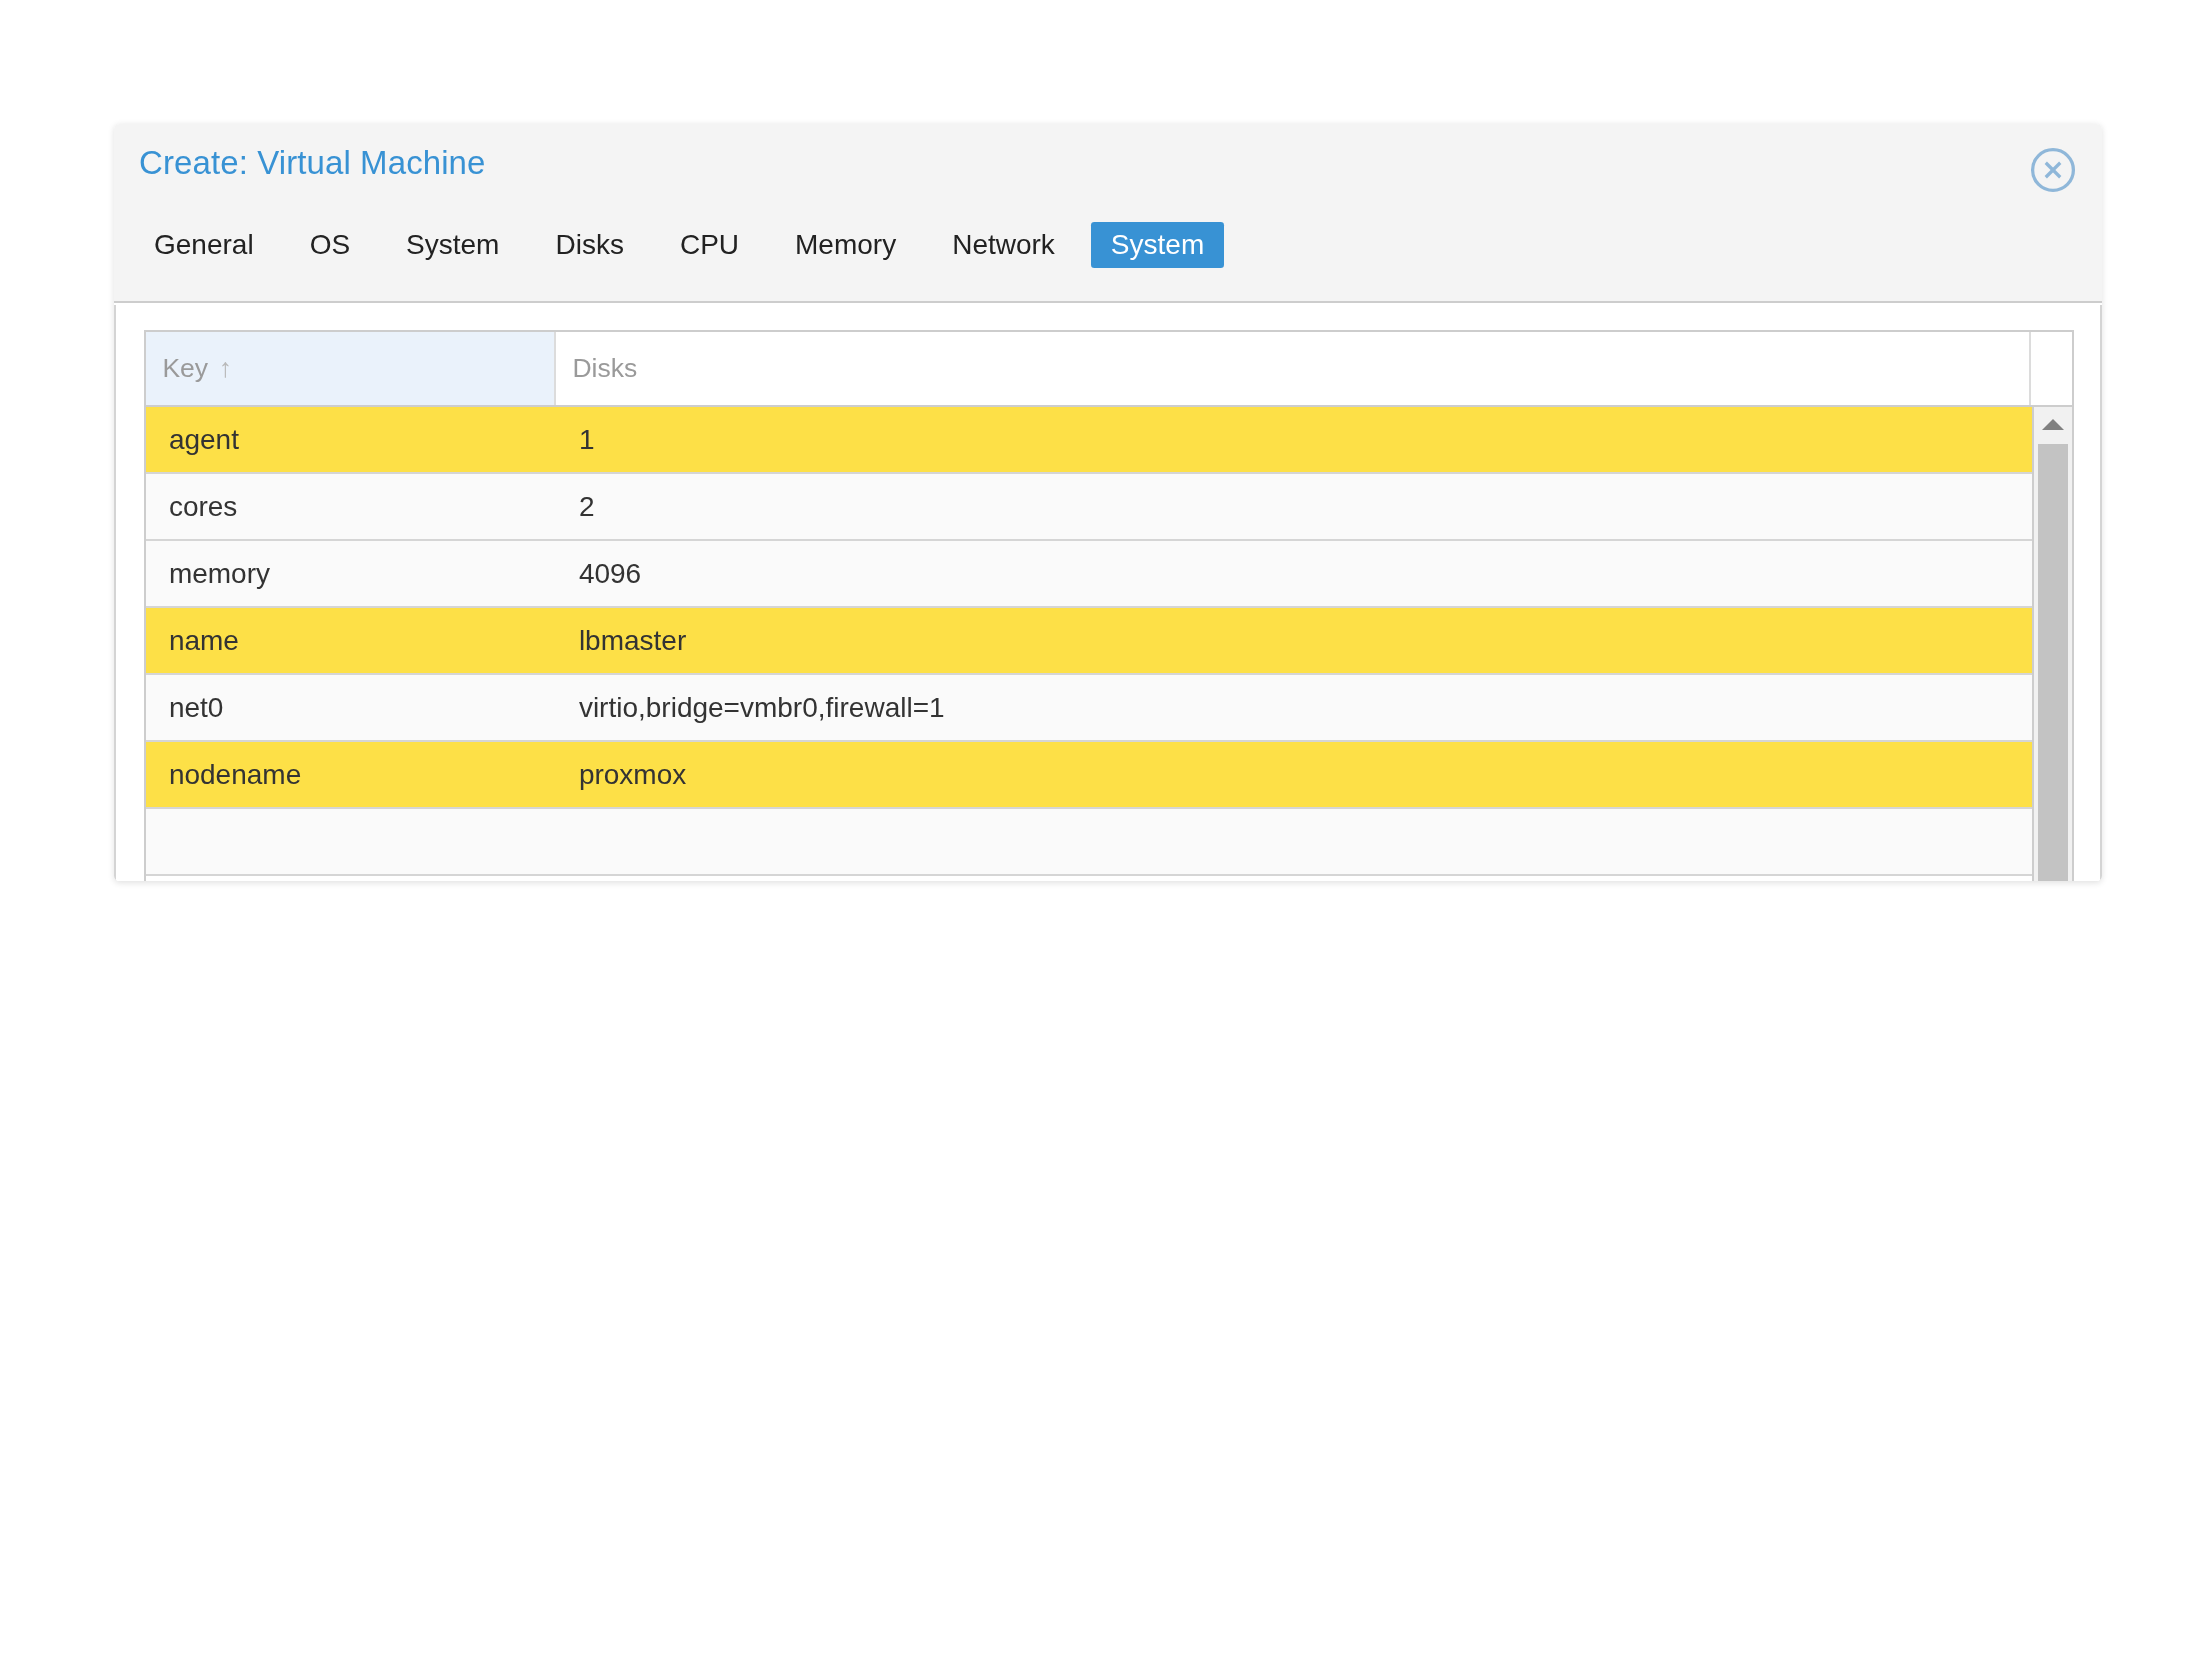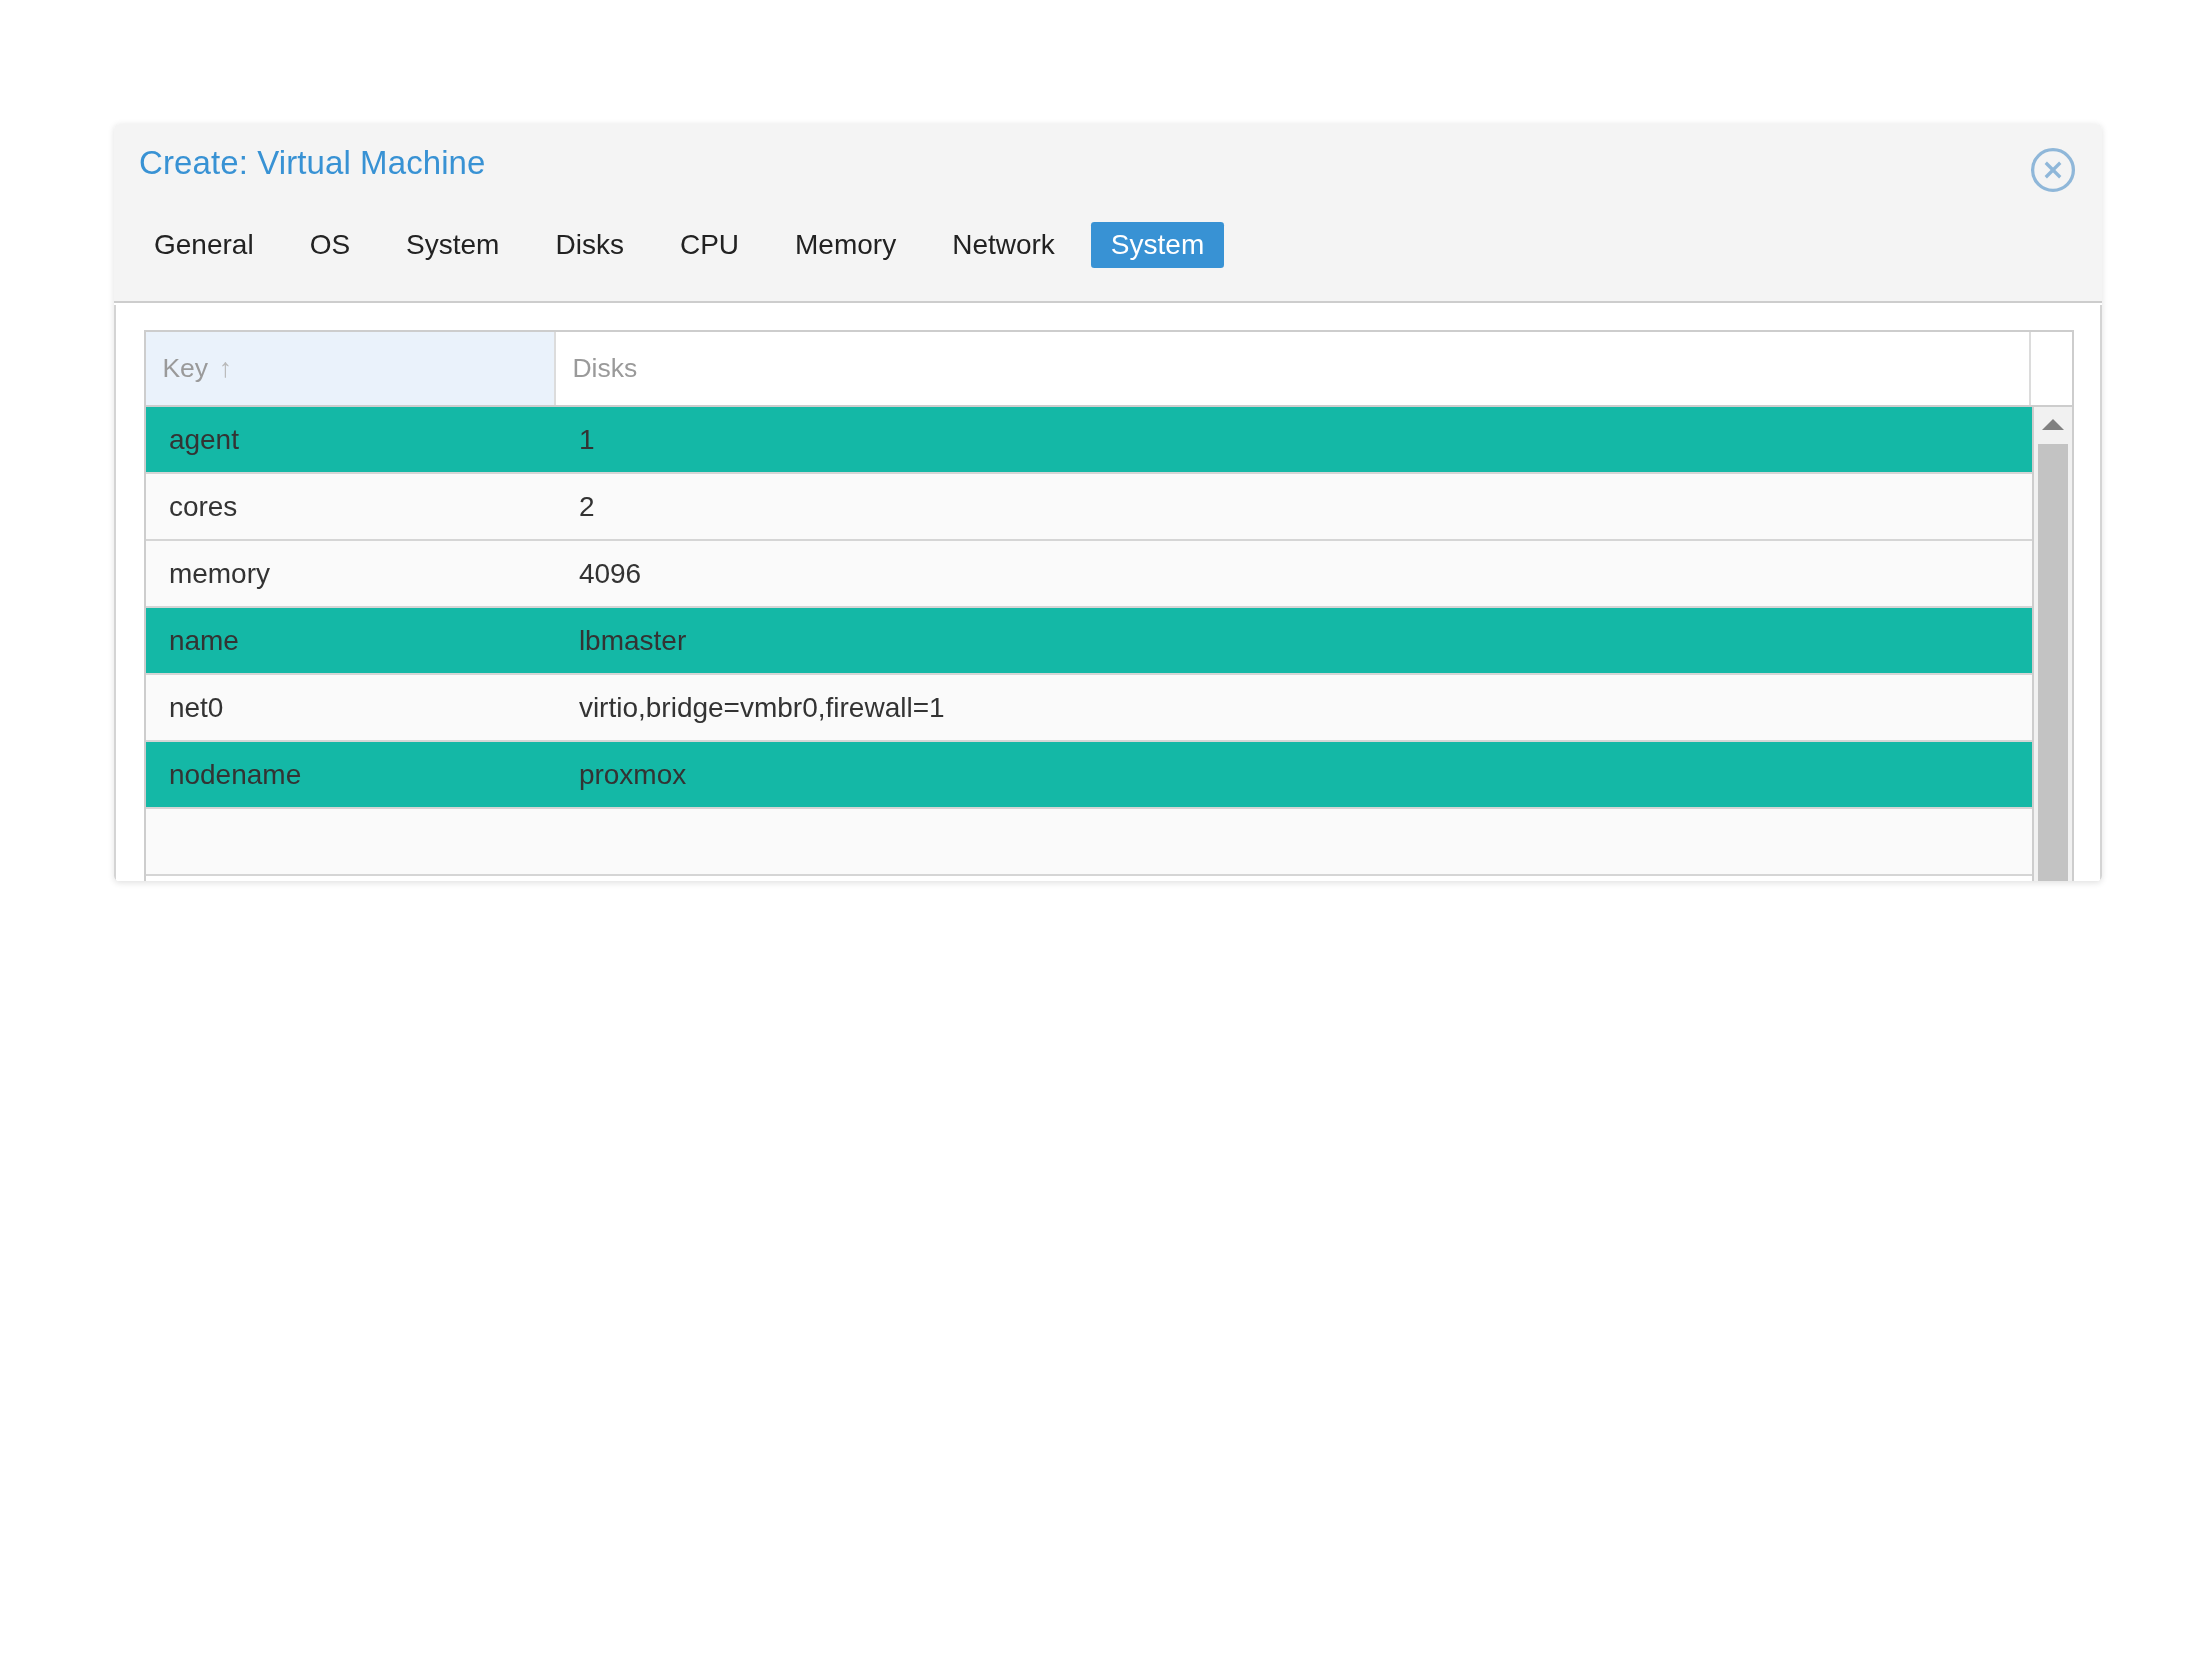--- a/index.html
+++ b/index.html
@@ -180,21 +180,21 @@
     left: 0;
     top: 0;
     width: 1886px;
   }
 
   .grow {
     display: flex;
     height: 67px;
     box-sizing: border-box;
     border-bottom: 2px solid #d5d5d5;
-    background: #14b8a6;
+    background: #fde047;
     align-items: center;
     cursor: pointer;
   }
   .grow.alt { background: #fafafa; }
 
   .gc-key {
     width: 410px;
     box-sizing: border-box;
     padding-left: 22.5px;
     font-size: 28px;

